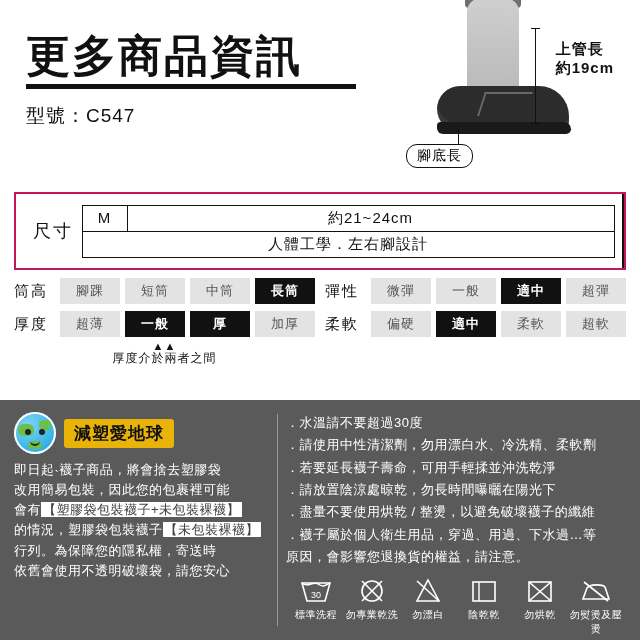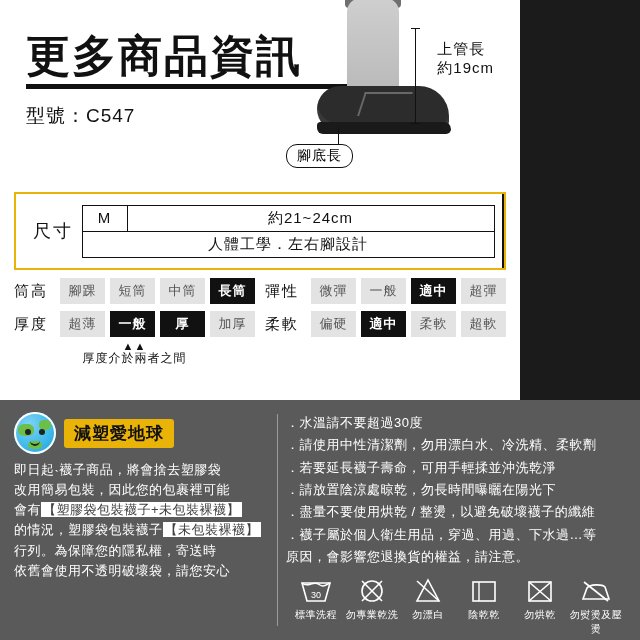--- a/index.html
+++ b/index.html
@@ -4,21 +4,21 @@
 <style>
   html,body{margin:0;padding:0;}
   body{
     width:640px;height:640px;
     background:#1b1b1b;
     font-family:"Liberation Sans","DejaVu Sans",sans-serif;
     overflow:hidden;
   }
   .page{
     position:relative;
-    width:520px;height:640px;
+    width:640px;height:640px;
     background:#ffffff;
     box-sizing:border-box;
   }
   
   .header{
     position:relative;
     padding:18px 18px 0 26px;
     height:190px;
     box-sizing:border-box;
   }
@@ -62,20 +62,21 @@
     background:#1a1a1a;border-radius:6px 12px 8px 10px;
   }
   .shoe-lace{
     position:absolute;left:44px;top:94px;width:46px;height:22px;
     border-top:2px solid #777;border-left:2px solid #777;
     transform:skewX(-18deg);opacity:.8;
   }
   .ann{
     position:absolute;font-size:15px;color:#111;line-height:1.25;
     letter-spacing:1px;
+    font-weight:bold;
   }
   .ann-top{right:18px;top:40px;text-align:left;}
   .vline{
     position:absolute;right:96px;top:28px;width:1px;height:96px;background:#111;
   }
   .vline:before,.vline:after{
     content:"";position:absolute;left:-4px;width:9px;height:1px;background:#111;
   }
   .vline:before{top:0;}
   .vline:after{bottom:0;}
@@ -87,21 +88,21 @@
   .sole-line{
     position:absolute;left:96px;bottom:44px;width:1px;height:18px;background:#111;
   }
   .note{
     position:absolute;right:10px;bottom:18px;font-size:10px;color:#333;
     line-height:1.35;text-align:left;width:118px;
   }
   
   .spec{
     margin:2px 14px 0 14px;
-    border:2px solid #eab308;
+    border:2px solid #be185d;
     display:flex;
     height:78px;
     box-sizing:border-box;
   }
   .spec-left,.spec-right{
     display:flex;align-items:center;flex:1;padding:6px 8px;box-sizing:border-box;
   }
   .spec-divider{width:2px;background:#111;}
   .spec-label{
     font-size:18px;letter-spacing:2px;width:58px;text-align:center;color:#111;

